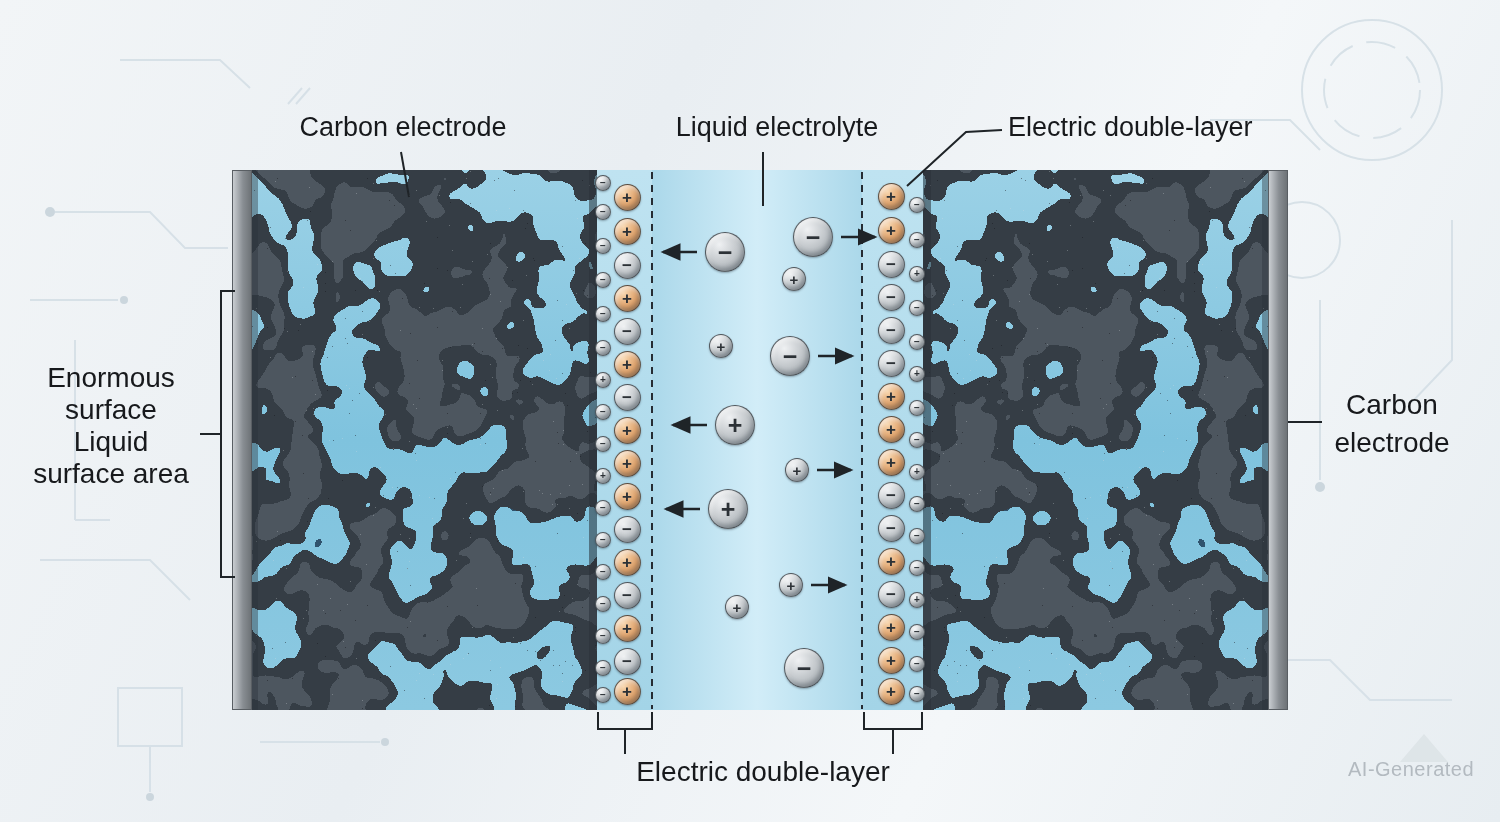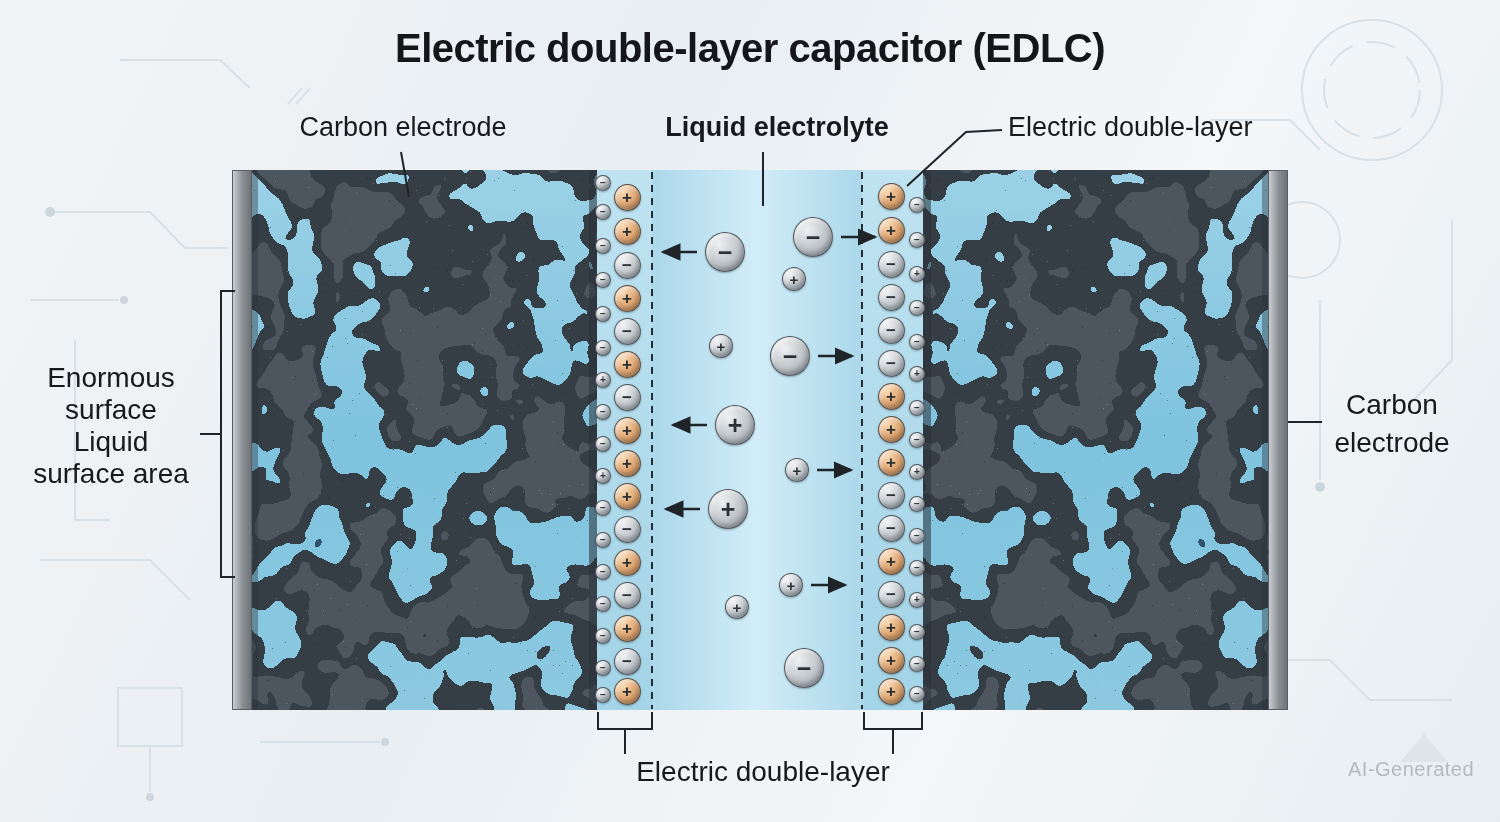--- a/index.html
+++ b/index.html
@@ -45,21 +45,21 @@
   .ion.cation{background:radial-gradient(circle at 35% 30%,#f7d5ad,#dfa26b 55%,#bd7c45);}
   .ion.anion,.ion.surface,.ion.free{background:radial-gradient(circle at 35% 30%,#eff1f3,#bec3c7 55%,#8f959b);}
   
   .overlay{position:absolute;inset:0;z-index:6;pointer-events:none;}
   .ln{stroke:#1f2428;stroke-width:2;fill:none;}
   .dashed{stroke:#262c33;stroke-width:2;stroke-dasharray:7 6;}
   
   .lbl{position:absolute;z-index:7;font-size:27px;white-space:pre-line;}
   .lbl.center{text-align:center;}
   .lbl-carbon-left{left:283px;top:112px;width:240px;}
-  .lbl-electrolyte{left:657px;top:112px;width:240px;font-weight:bold;}
+  .lbl-electrolyte{left:657px;top:112px;width:240px;}
   .lbl-edl-top{left:1008px;top:112px;white-space:nowrap;}
   .lbl-surface{left:8px;top:362px;width:206px;font-size:28px;line-height:32px;}
   .lbl-carbon-right{left:1322px;top:386px;width:140px;font-size:28px;line-height:38px;}
   .lbl-edl-bottom{left:590px;top:756px;width:346px;font-size:28px;}
   .watermark{
     position:absolute;left:1348px;top:758px;z-index:7;
     font-size:20px;color:#b3bac0;letter-spacing:.5px;
   }
 </style>
 </head>
@@ -139,21 +139,20 @@
     <g fill="#cbd6dd">
       <circle cx="50" cy="212" r="5"></circle>
       <circle cx="124" cy="300" r="4"></circle>
       <circle cx="150" cy="797" r="4"></circle>
       <circle cx="385" cy="742" r="4"></circle>
       <circle cx="1320" cy="487" r="5"></circle>
     </g>
     <polygon points="1424,734 1448,762 1400,762" fill="#dde3e7" opacity="0.9"></polygon>
   </svg>
 
-  <h1 class="title">Electric double-layer capacitor (EDLC)</h1>
 
   <div class="block collector left"></div>
 
   <div class="block electrode left">
     <svg class="carbon-svg" viewBox="0 0 345 540" preserveAspectRatio="none">
       <rect width="345" height="540" fill="url(#poreGrad)"></rect>
       <rect width="345" height="540" filter="url(#fNavy)" opacity="0.85"></rect>
       <rect width="345" height="540" filter="url(#fDark)"></rect>
       <rect width="345" height="540" filter="url(#fMid)"></rect>
       <rect width="345" height="540" filter="url(#fSpeckD)" opacity="0.45"></rect>

